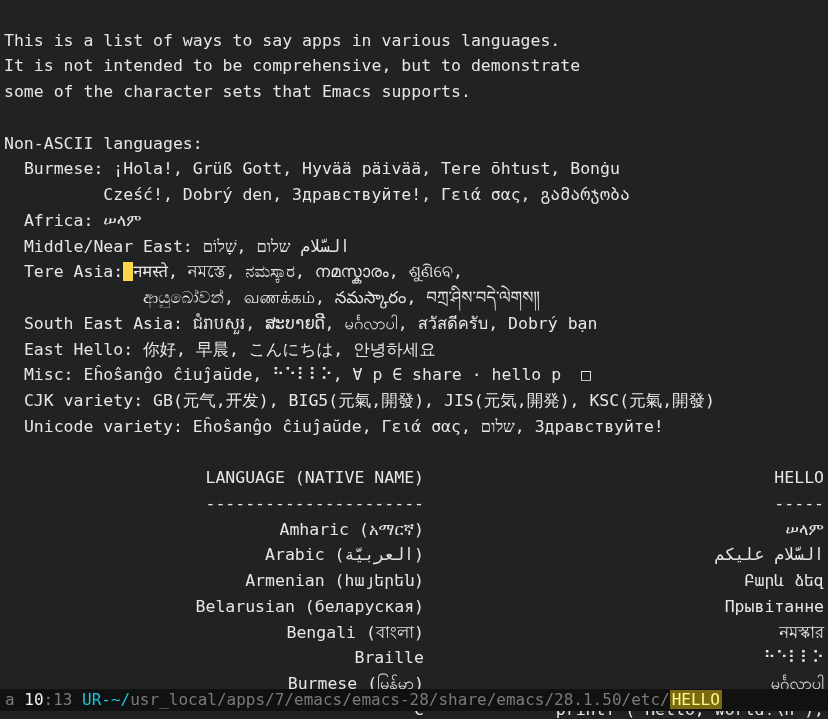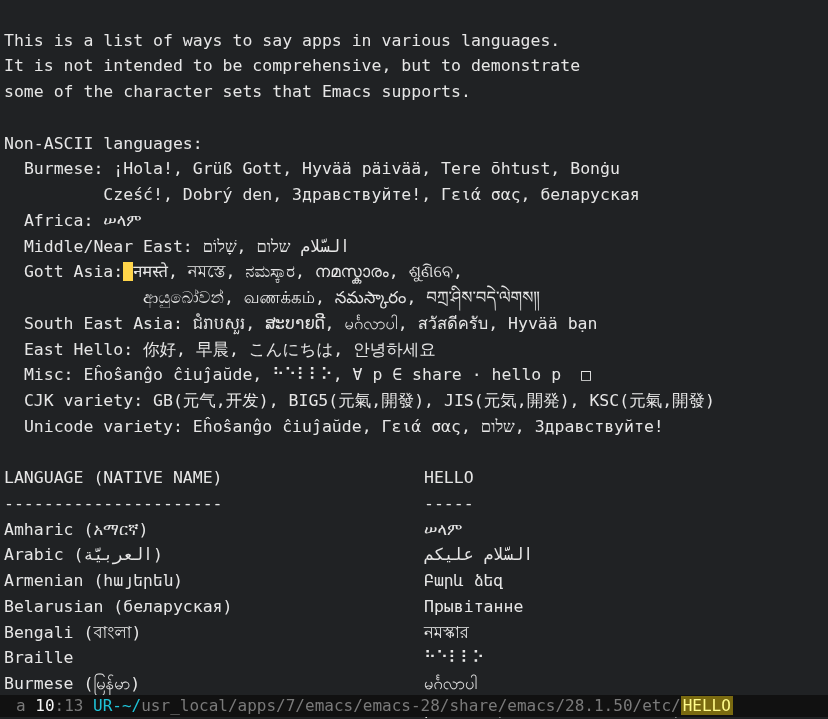--- a/index.html
+++ b/index.html
@@ -20,54 +20,54 @@
   }
   .cursor {
     background: #ffd54a;
     color: #000;
     display: inline;
   }
   .status {
     position: absolute;
     left: 0;
     right: 0;
-    bottom: 2px;
+    bottom: 8px;
     height: 22px;
     background: #111;
     color: #7a7a7a;
     font-size: 16px;
     line-height: 22px;
-    padding: 0 16px;
+    padding: 0 5px;
     white-space: nowrap;
     overflow: hidden;
   }
   .status .white { color: #f5f5f5; }
   .status .cyan  { color: #1fc2d6; }
   .status .gold  { background: #7a6a10; color: #fffb8a; padding: 0 2px; }
   .status .tilde { color: #1fc2d6; }
-  .tbl { display: flex; }
+  .tbl { display: flex; text-align: right; }
   .colL { width: 420px; }
   .colR { flex: 1; }
 </style>
 </head>
 <body>
 
 <div class="buf">
 <span>This is a list of ways to say apps in various languages.</span>
 <span>It is not intended to be comprehensive, but to demonstrate</span>
 <span>some of the character sets that Emacs supports.</span>
 
 <span>Non-ASCII languages:</span>
 <span>  Burmese: </span><span>¡Hola!, Grüß Gott, Hyvää päivää, Tere õhtust, Bonġu</span>
-<span>          Cześć!, Dobrý den, Здравствуйте!, Γειά σας, беларуская</span>
+<span>          Cześć!, Dobrý den, Здравствуйте!, Γειά σας, გამარჯობა</span>
 <span>  Africa: </span><span>ሠላም</span>
 <span>  Middle/Near East: </span><span>السّلام שלום ,שָׁלוֹם</span>
-<span>  Gott Asia:</span><span class="cursor"> </span><span>नमस्ते, নমস্তে, ನಮಸ್ಕಾರ, നമസ്കാരം, ଶୁଣିବେ,</span>
+<span>  Tere Asia:</span><span class="cursor"> </span><span>नमस्ते, নমস্তে, ನಮಸ್ಕಾರ, നമസ്കാരം, ଶୁଣିବେ,</span>
 <span>              ආයුබෝවන්, வணக்கம், నమస్కారం, བཀྲ་ཤིས་བདེ་ལེགས༎</span>
-<span>  South East Asia: </span><span>ជំរាបសួរ, ສະບາຍດີ, မင်္ဂလာပါ, สวัสดีครับ, Hyvää bạn</span>
+<span>  South East Asia: </span><span>ជំរាបសួរ, ສະບາຍດີ, မင်္ဂလာပါ, สวัสดีครับ, Dobrý bạn</span>
 <span>  East Hello: </span><span>你好, 早晨, こんにちは, 안녕하세요</span>
 <span>  Misc: </span><span>Eĥoŝanĝo ĉiuĵaŭde, ⠓⠑⠇⠇⠕, ∀ p ∈ share · hello p  □</span>
 <span>  CJK variety: </span><span>GB(元气,开发), BIG5(元氣,開發), JIS(元気,開発), KSC(元氣,開發)</span>
 <span>  Unicode variety: </span><span>Eĥoŝanĝo ĉiuĵaŭde, Γειά σας, שלום, Здравствуйте!</span>
 
 <div class="tbl"><span class="colL">LANGUAGE (NATIVE NAME)</span><span class="colR">HELLO</span></div><div class="tbl"><span class="colL">----------------------</span><span class="colR">-----</span></div><div class="tbl"><span class="colL">Amharic (አማርኛ)</span><span class="colR">ሠላም</span></div><div class="tbl"><span class="colL">Arabic (العربيّة)</span><span class="colR">السّلام عليكم</span></div><div class="tbl"><span class="colL">Armenian (հայերեն)</span><span class="colR">Բարև ձեզ</span></div><div class="tbl"><span class="colL">Belarusian (беларуская)</span><span class="colR">Прывітанне</span></div><div class="tbl"><span class="colL">Bengali (বাংলা)</span><span class="colR">নমস্কার</span></div><div class="tbl"><span class="colL">Braille</span><span class="colR">⠓⠑⠇⠇⠕</span></div><div class="tbl"><span class="colL">Burmese (မြန်မာ)</span><span class="colR">မင်္ဂလာပါ</span></div><div class="tbl"><span class="colL">C</span><span class="colR">printf ("Hello, world!\n");</span></div></div>
 
 <div class="status"><span>a </span><span class="white">10</span><span>:13 </span><span class="cyan">UR-</span><span class="tilde">~/</span><span>usr_local/apps/7/emacs/emacs-28/share/emacs/28.1.50/etc/</span><span class="gold">HELLO</span></div>
 
 </body></html>

